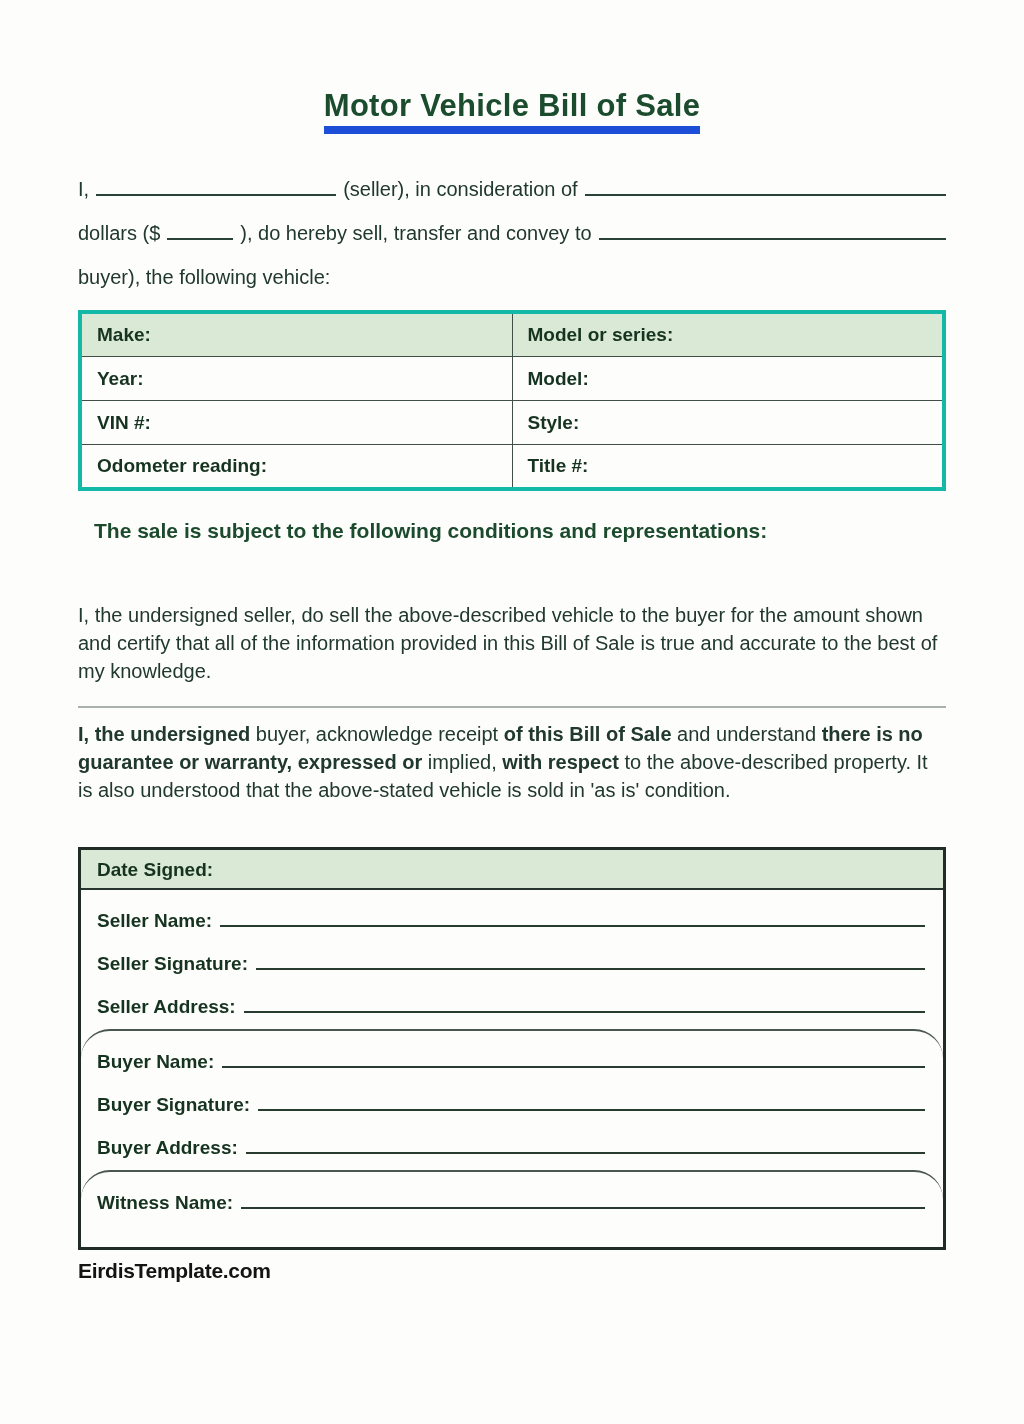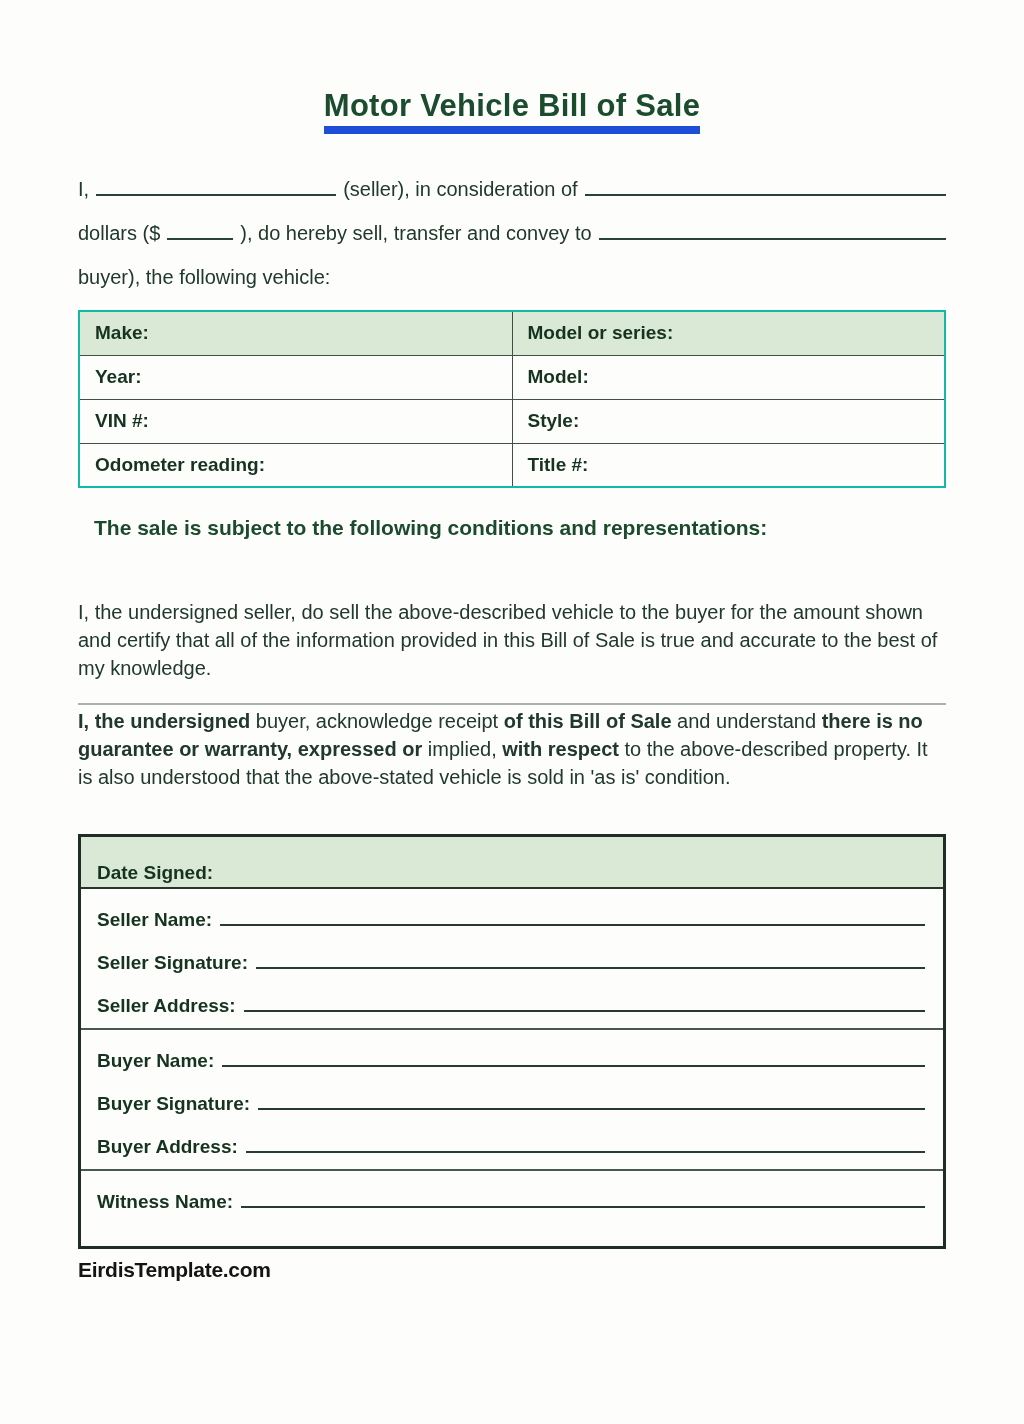--- a/index.html
+++ b/index.html
@@ -39,21 +39,21 @@
   }
   .blank-seller { width: 240px; }
   .blank-amount { width: 66px; }
   .blank-fill { flex: 1; margin-right: 0; }
 
   
   .vehicle-table {
     width: 100%;
     margin-top: 0;
     border-collapse: collapse;
-    border: 2px solid #14b8a6;
+    border: 4px solid #14b8a6;
   }
   .vehicle-table td {
     width: 50%;
     border: 1px solid #415046;
     padding: 10px 15px;
     height: 44px;
     font-size: 19px;
     font-weight: 600;
     color: #16331f;
     vertical-align: middle;
@@ -73,38 +73,38 @@
     max-width: 860px;
     font-size: 20px;
     line-height: 28px;
     color: #21392c;
   }
   .divider {
     border: none;
     border-top: 2px solid #aab1ad;
     margin-top: 21px;
   }
-  .statement-buyer { margin-top: 2px; }
+  .statement-buyer { margin-top: 12px; }
   .seg-b { font-weight: 700; }
 
   
   .sig-table {
     margin-top: 43px;
     border: 3px solid #1f2d26;
   }
   .sig-header {
     background: #d9e9d5;
     border-bottom: 2px solid #27362d;
-    padding: 25px 16px;
+    padding: 9px 16px;
     font-size: 19px;
     font-weight: 600;
     color: #16331f;
     height: 40px;
   }
-  .sig-section { padding: 2px 18px 8px 16px; }
+  .sig-section { padding: 2px 18px 8px 16px; border-radius: 29px; }
   .sig-section + .sig-section { border-top: 2px solid #4a5750; }
   .sig-section.last { padding-bottom: 30px; }
   .sig-row {
     display: flex;
     align-items: baseline;
     margin-top: 18px;
     height: 25px;
     font-size: 19px;
     font-weight: 600;
     color: #16331f;

